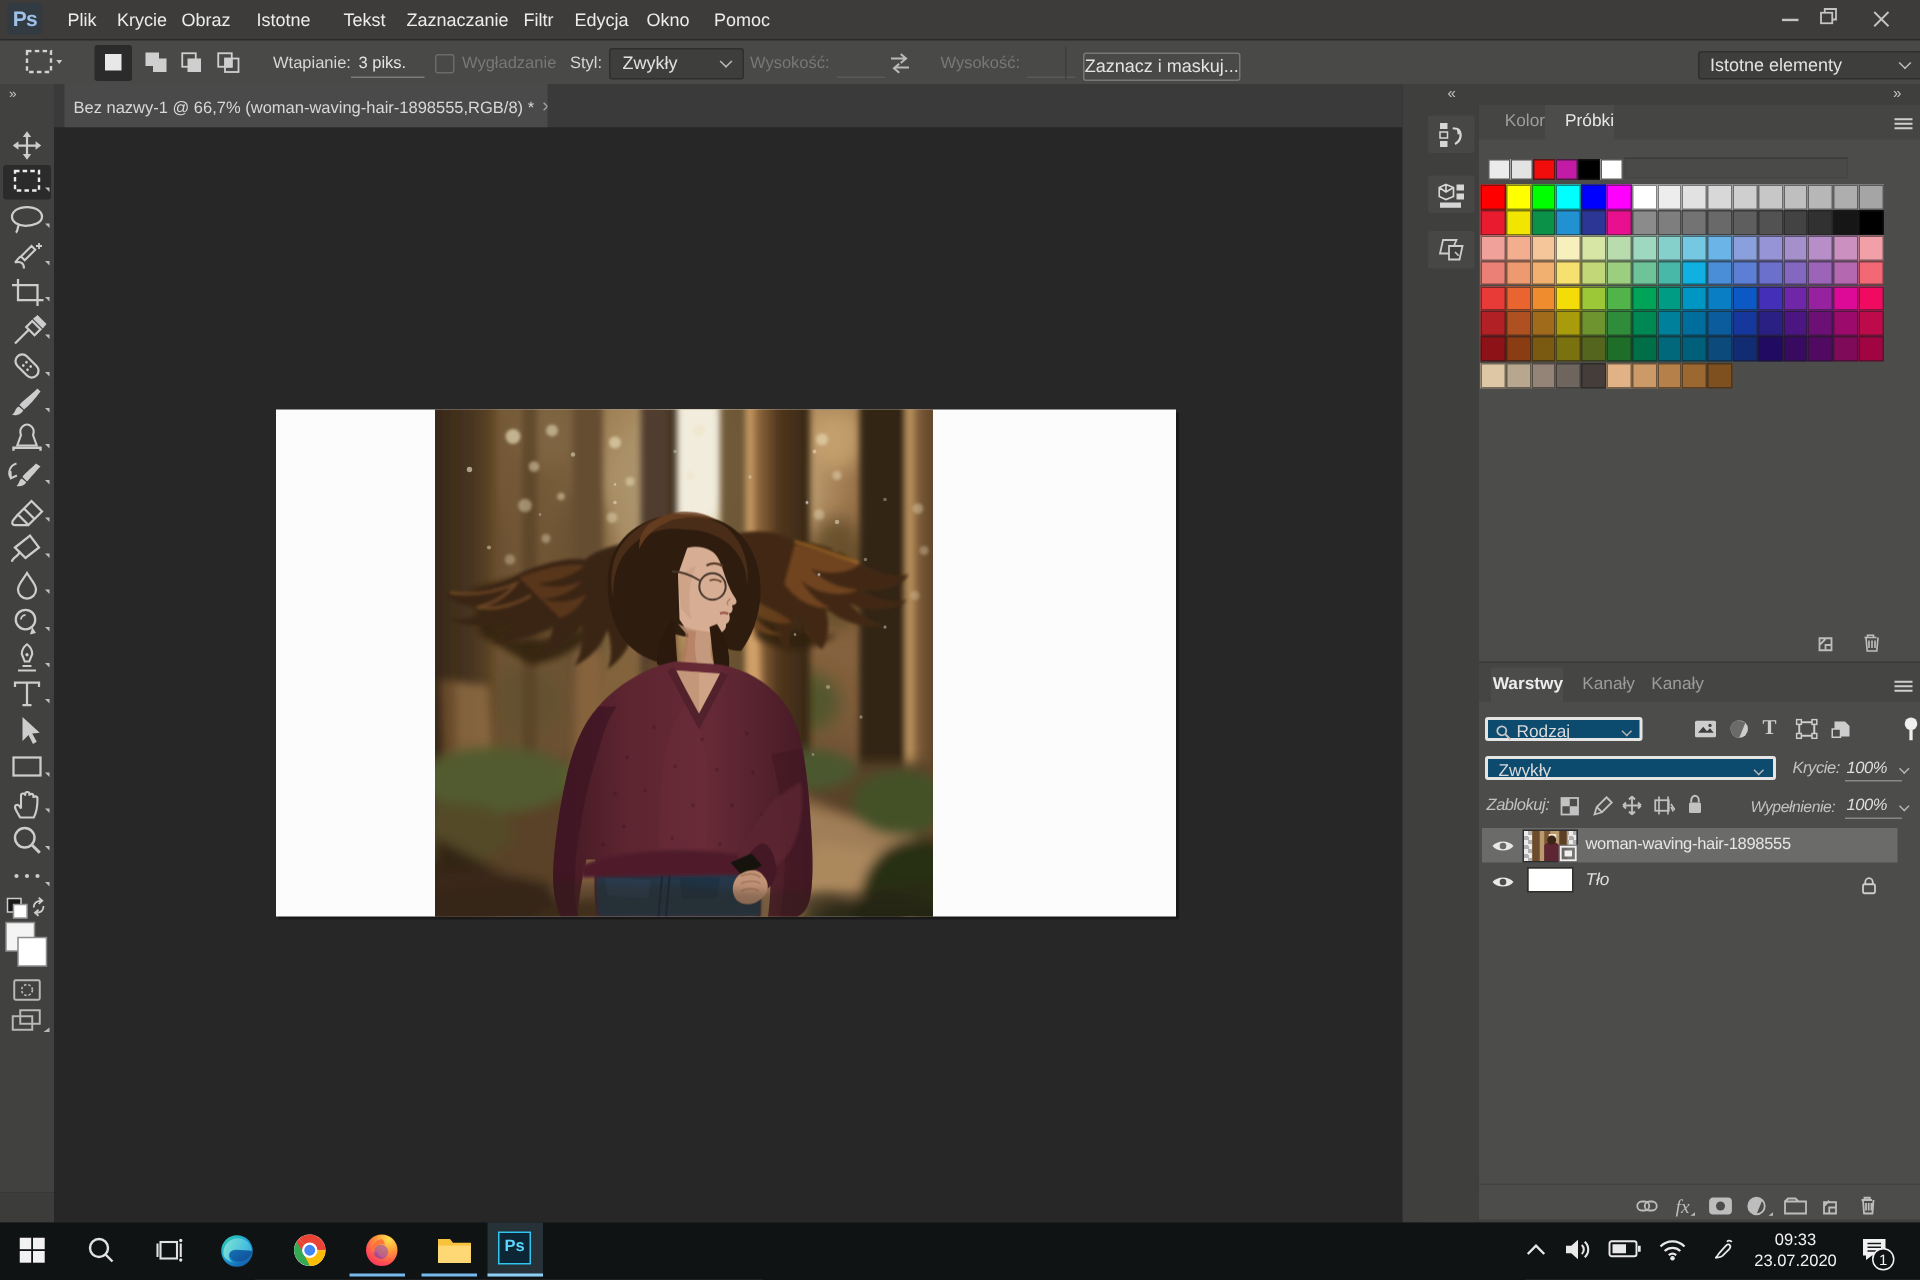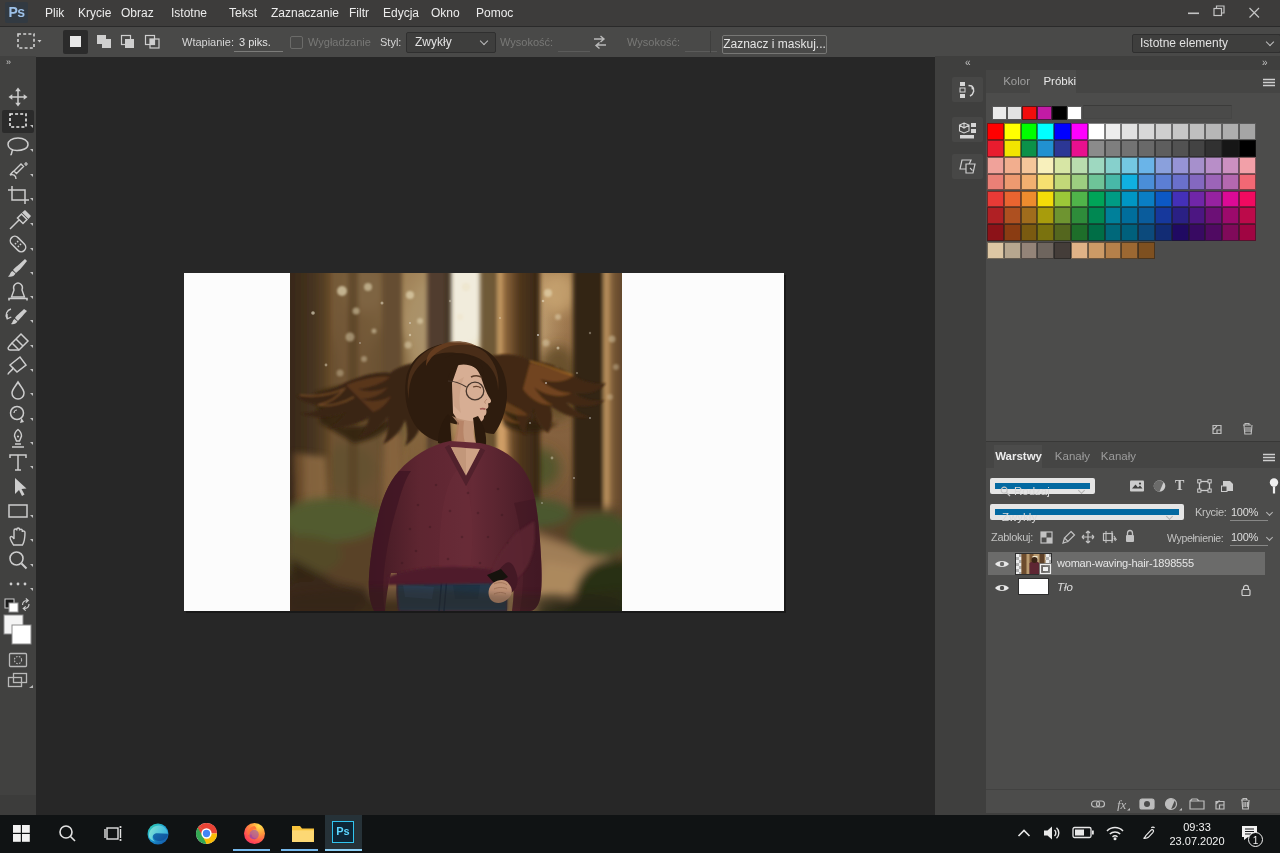--- a/index.html
+++ b/index.html
@@ -30,22 +30,22 @@
      box-shadow:2px 2px 0 rgba(0,0,0,0.35);}
   #photo{position:absolute;left:106px;top:0;width:332px;height:338px;}
   
   #statusbar{left:36px;top:795px;width:899px;height:20px;background:#484847;color:#c9c9c9;font-size:11px;}
   
   #dock{left:935px;top:56px;width:345px;height:759px;background:#3f3f3e;}
   #iconstrip{position:absolute;left:14px;top:0;width:37px;height:759px;background:#3f3f3e;}
   .stripbtn{position:absolute;left:3px;width:31px;height:25px;background:#474746;border-radius:2px;}
   #panel{position:absolute;left:51px;top:14px;width:294px;height:743px;background:#4c4c4b;}
   .ptab{position:absolute;height:23px;font-size:11.5px;line-height:23px;text-align:right;white-space:nowrap;}
-  .inbox{position:absolute;background:#0369a1;border:5px solid #e5e5e5;border-radius:2px;color:#dadada;font-size:11.5px;white-space:nowrap;}
-  .plbl{position:absolute;color:#c2c2c1;font-size:11px;white-space:nowrap;letter-spacing:-0.3px;}
+  .inbox{position:absolute;background:#0c4a6e;border:2px solid #e5e5e5;border-radius:2px;color:#dadada;font-size:11.5px;white-space:nowrap;}
+  .plbl{position:absolute;color:#c2c2c1;font-size:11px;white-space:nowrap;letter-spacing:-0.3px;font-style:italic;}
   .pval{color:#dedede;}
   .sw{position:absolute;width:16.8px;height:16.8px;box-shadow:inset 0 0 0 1px rgba(30,30,30,0.55);}
   .swr{position:absolute;top:49.5px;width:15.1px;height:14px;box-shadow:inset 0 0 0 1px rgba(25,25,25,0.7);}
   
   #taskbar{left:0;top:815px;width:1280px;height:38px;background:#101314;color:#fff;}
   .tbline{position:absolute;top:34px;height:2px;background:#76b9ed;}
   .chev{display:inline-block;width:7px;height:7px;border-right:1.5px solid #cfcfcf;border-bottom:1.5px solid #cfcfcf;transform:rotate(45deg);}
 </style></head>
 <body>
 <div id="app">
@@ -117,20 +117,23 @@
   </svg>
   <div class="lbl dis" style="left:627px">Wysokość:</div>
   <div class="inputline" style="left:685px;top:24px;width:32px;background:#5b5b5a"></div>
   <div class="abs" style="left:710px;top:4px;width:1px;height:22px;background:#3e3e3d"></div>
   <div class="abs" style="left:722px;top:8px;width:103px;height:17px;border:1px solid #777775;border-radius:2px;
        text-align:center;line-height:16px;font-size:12px;color:#e3e3e3">Zaznacz i maskuj...</div>
   <div class="ddl" style="left:1132px;top:7px;width:140px;height:17px;line-height:17px;padding-left:7px;font-size:12px">Istotne elementy
     <span class="chev" style="position:absolute;right:7px;top:4px;width:5px;height:5px;border-color:#bdbdbd"></span></div>
 </div>
 
+<div id="tabbar" class="abs">
+  <div id="doctab">Bez nazwy-1 @ 66,7% (woman-waving-hair-1898555,RGB/8) * <span style="color:#9e9e9e;margin-left:2px;font-size:13px">×</span></div>
+</div>
 
 <div id="toolbar" class="abs">
   <div class="abs" style="left:6px;top:1px;color:#c9c9c9;font-size:9px;letter-spacing:1px">»</div>
   <div class="abs" style="left:2px;top:54px;width:32px;height:23px;background:#2b2b2b;border-radius:2px"></div>
 <svg style="top:29px" width="36" height="24" viewBox="0 0 36 24">
   <g stroke="#cdcdcd" stroke-width="1.5" fill="#cdcdcd">
    <path d="M18 5 V19 M11 12 H25" fill="none"></path>
    <path d="M18 2.5 l-2.8 3.8 h5.6 z" stroke="none"></path>
           <path d="M18 21.5 l-2.8 -3.8 h5.6 z" stroke="none"></path>
    <path d="M8.5 12 l3.8 -2.8 v5.6 z" stroke="none"></path>

